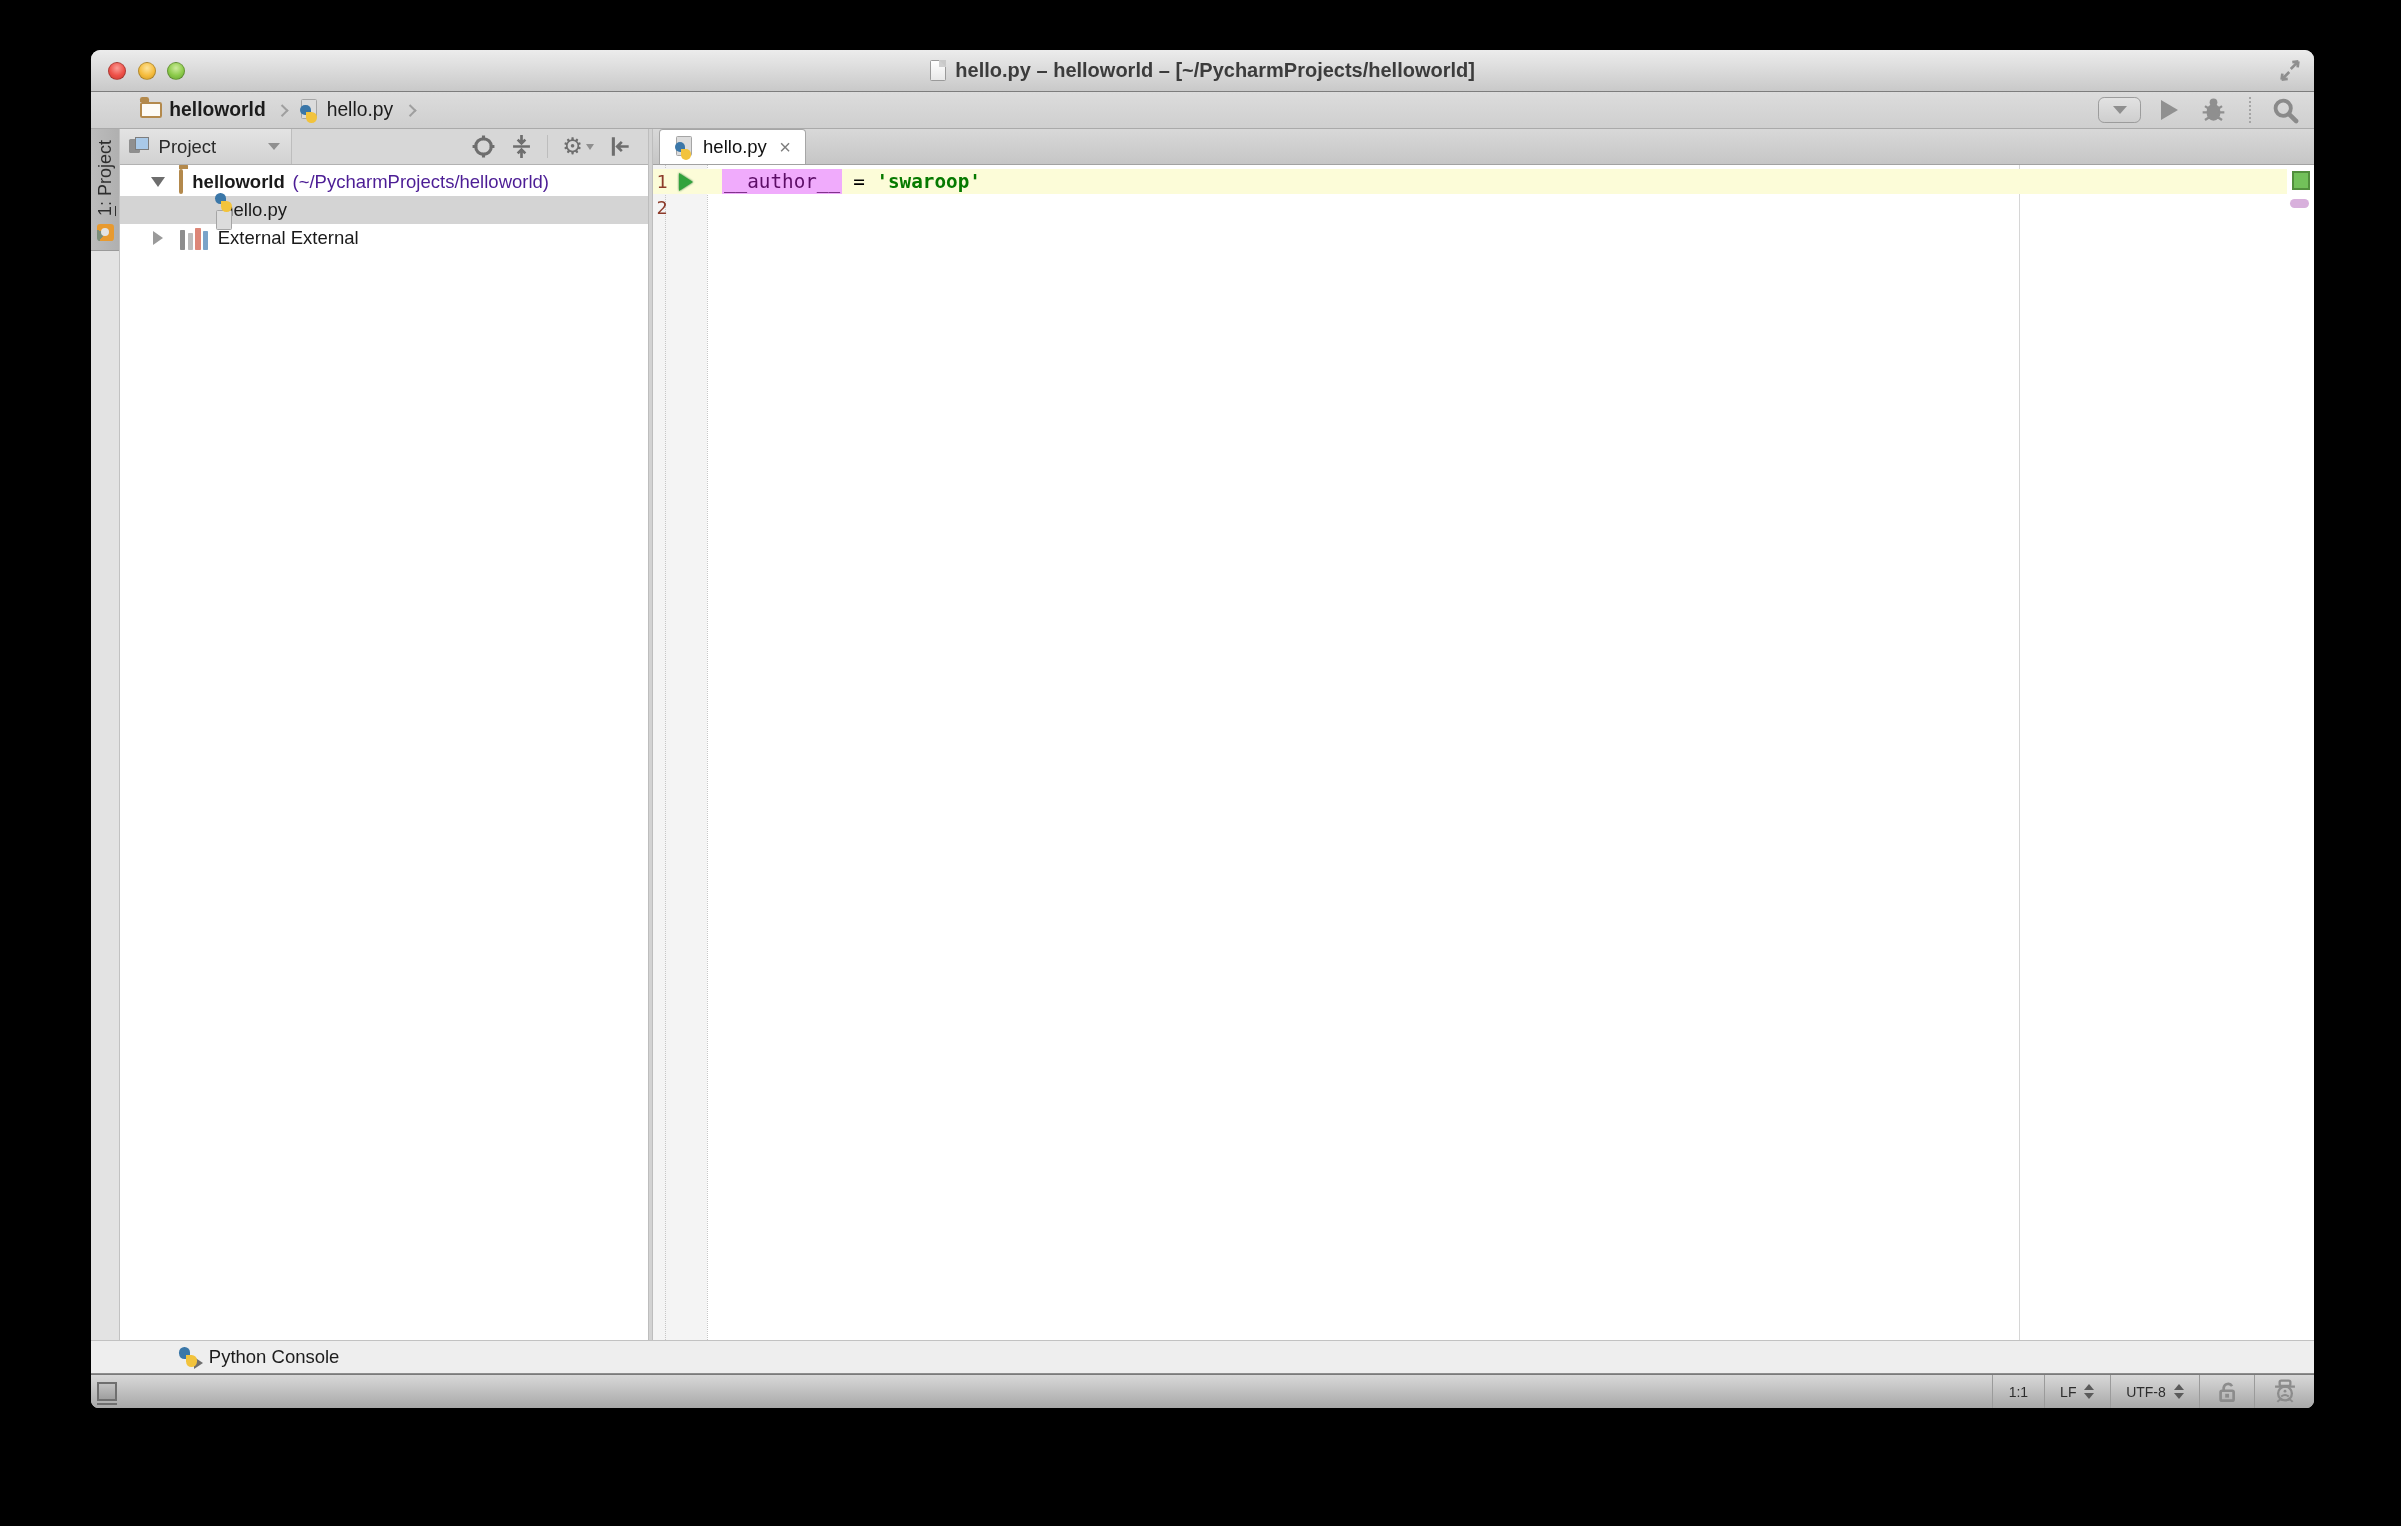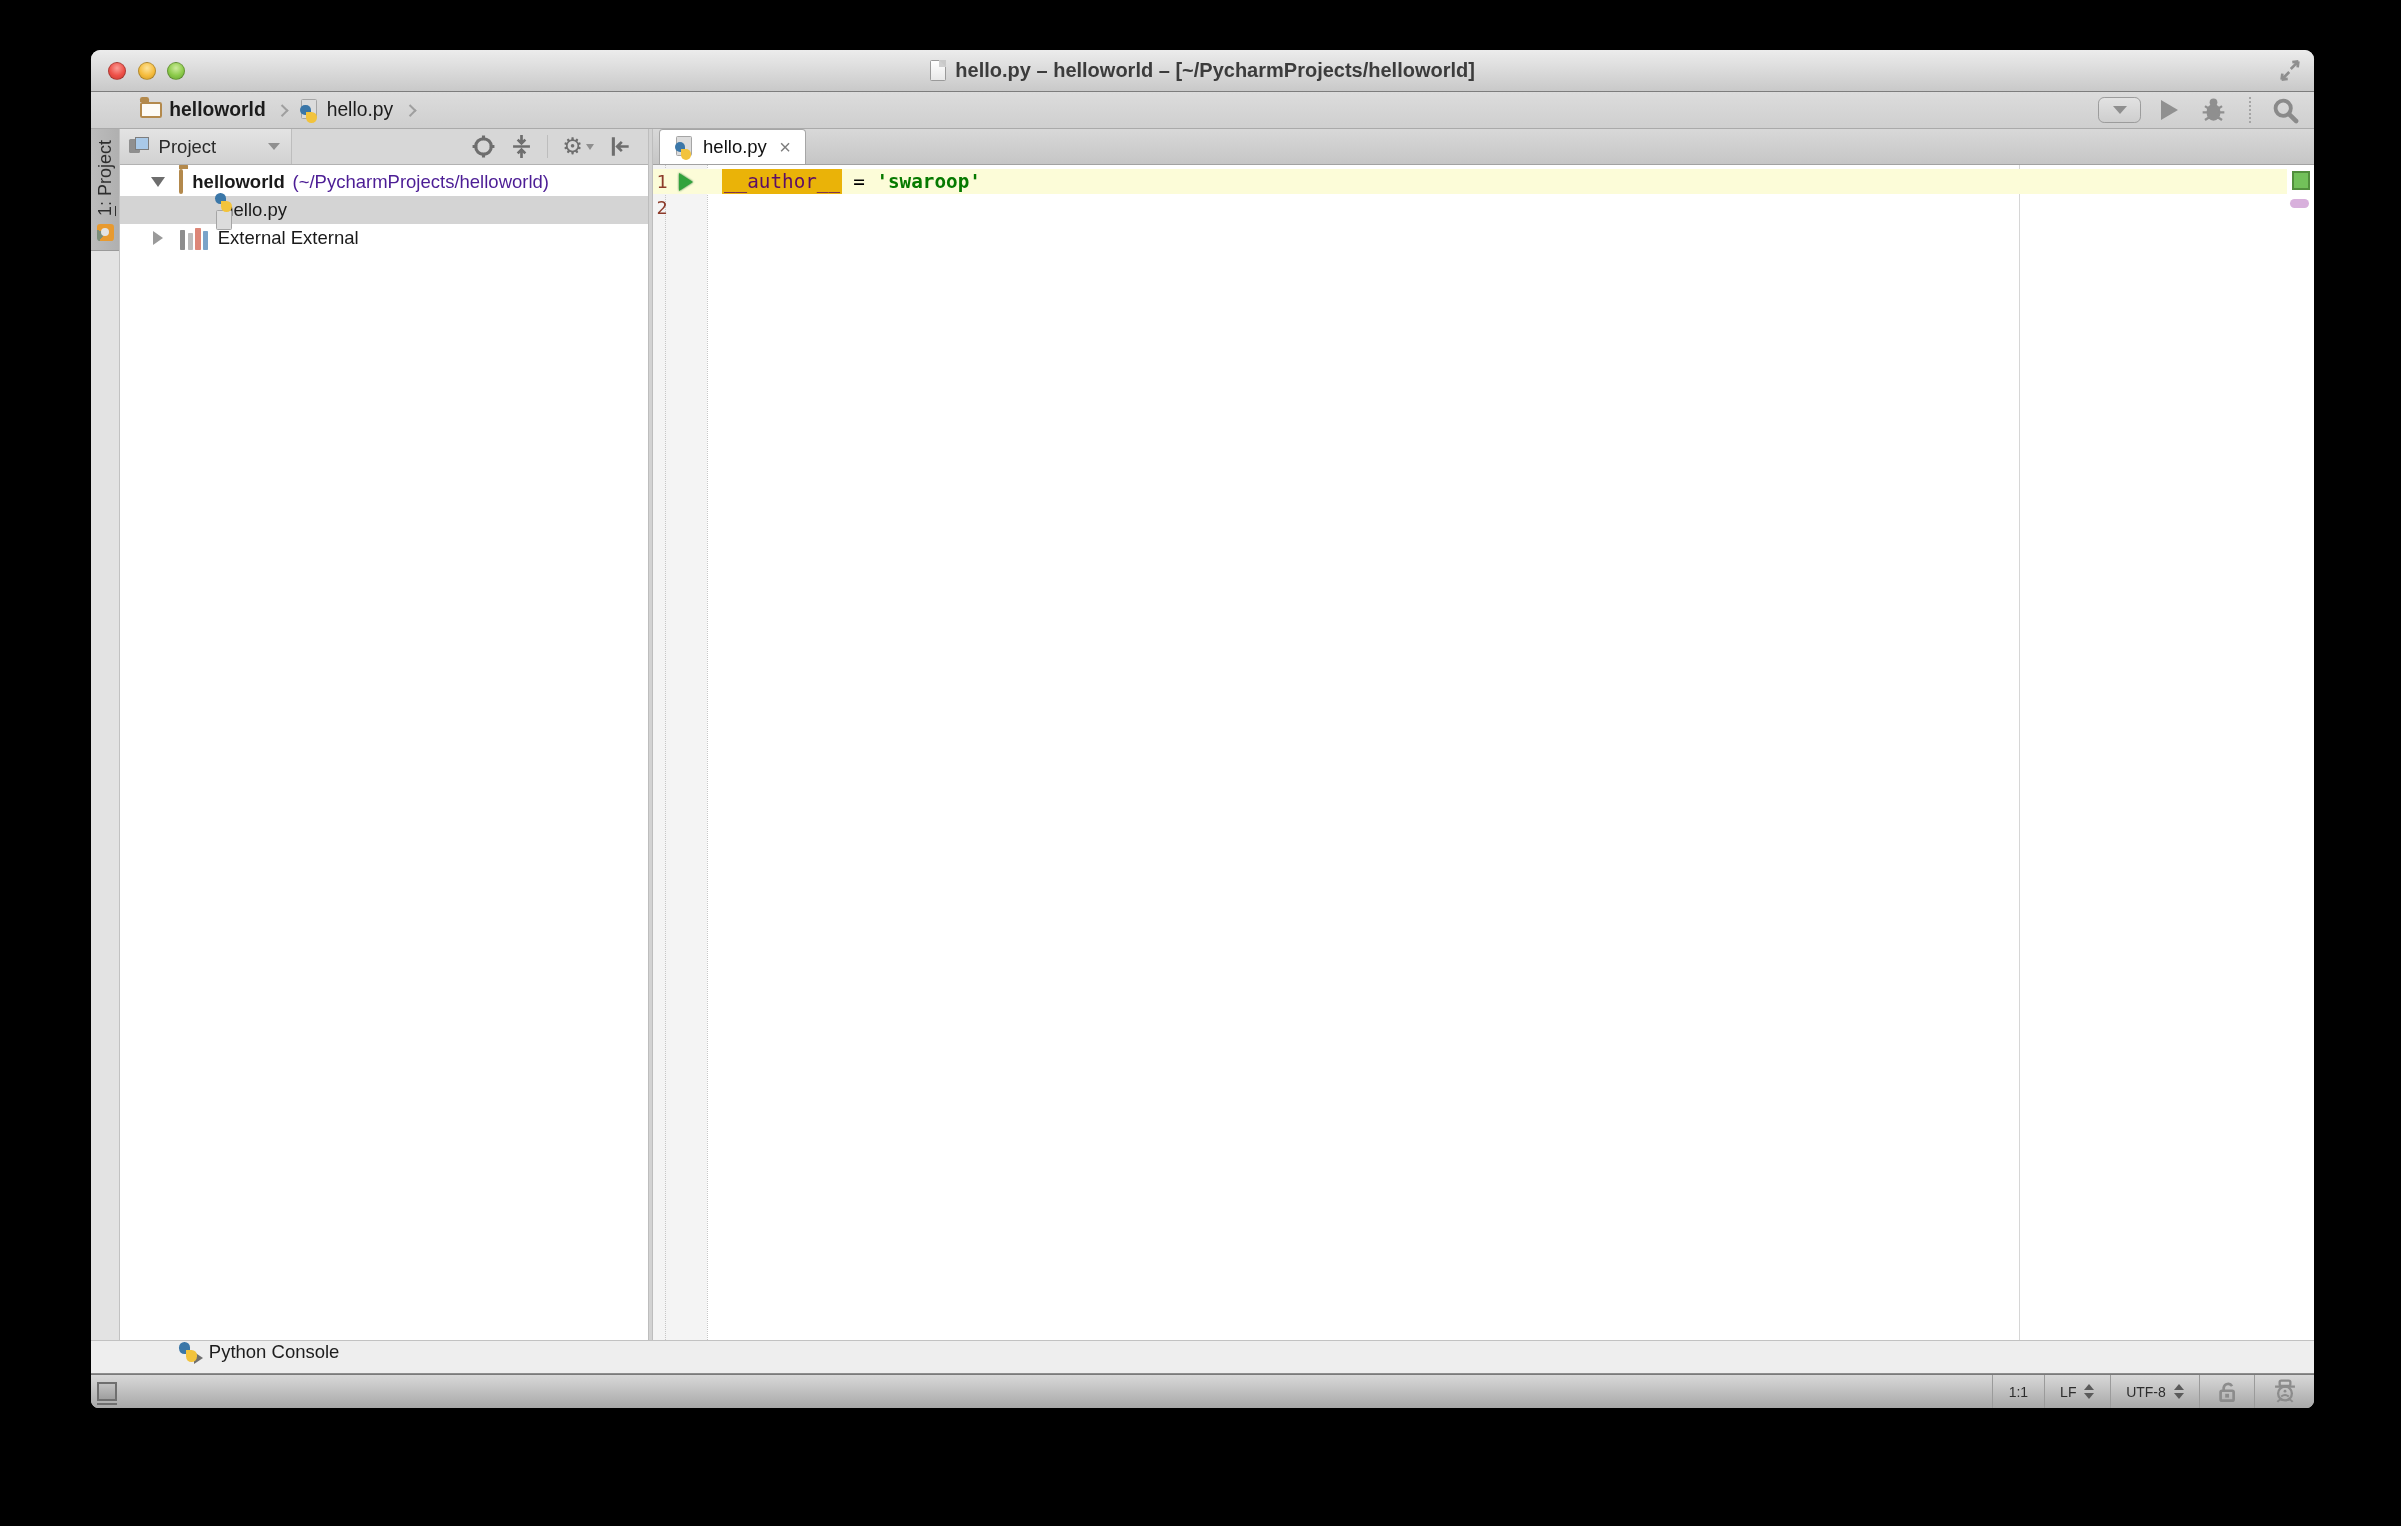--- a/index.html
+++ b/index.html
@@ -127,31 +127,31 @@
   .gutter-dots1 { position:absolute; left:12.4px; top:0; bottom:0; border-left:1.5px dotted #c6c6c6; }
   .gutter-dots2 { position:absolute; left:54px; top:0; bottom:0; border-left:1.5px dotted #c6c6c6; }
   .margin-guide { position:absolute; left:1366px; top:0; bottom:0; border-left:1.5px solid #d6d6d6; }
   .code-rows { position:absolute; left:0; top:3.9px; right:27px; font-family:"DejaVu Sans Mono", monospace; font-size:19.3px; }
   .code-row { height:25.5px; display:flex; align-items:center; position:relative; }
   .code-row.current { background:#fcfcd8; }
   .lnum { width:12.4px; padding-left:3.9px; color:#8c3b2a; font-size:18.5px; flex:0 0 auto; }
   .gut-icons { width:42px; flex:0 0 42px; display:flex; align-items:center; justify-content:center; }
   .run-marker { width:0; height:0; border-top:9.3px solid transparent; border-bottom:9.3px solid transparent; border-left:14.7px solid #31a23c; filter:drop-shadow(0 0 0.8px #1e7127); }
   .code-text { white-space:pre; padding-left:15.5px; }
-  .tok-dunder { background:#eab308; color:#5c0d66; padding:0.8px 1.5px; }
+  .tok-dunder { background:#f0abfc; color:#5c0d66; padding:0.8px 1.5px; }
   .tok-op { color:#000; }
   .tok-str { color:#067a00; font-weight:bold; }
   .err-stripe { position:absolute; right:0; top:0; bottom:0; width:27px; background:#fff; }
   .insp-ok { position:absolute; right:3.9px; top:6.2px; width:18.5px; height:18.5px; background:#72c15a; border:2.3px solid #518f3d; }
   .stripe-mark { position:absolute; right:5.4px; top:34px; width:18.5px; height:8.5px; border-radius:4.6px; background:#d8b0dc; }
 
   
   .consolebar {
     height:34px; flex:0 0 34px; background:#eeeeee; border-top:0.8px solid #c2c2c2; border-bottom:0.8px solid #8d8d8d;
-    display:flex; align-items:flex-start; padding-left:87px;
+    display:flex; align-items:center; padding-left:87px;
   }
   .console-btn { display:flex; align-items:center; gap:10.8px; font-size:18.5px; color:#1d1d1d; }
   .pycon-icon { position:relative; width:20px; height:20px; }
   .pycon-icon::before { content:""; position:absolute; left:0.8px; top:0; width:11.6px; height:11.6px; background:#3b77a8; border-radius:5.4px 5.4px 0 5.4px; }
   .pycon-icon::after { content:""; position:absolute; right:0.8px; bottom:0; width:11.6px; height:11.6px; background:#f2c33c; border-radius:0 5.4px 5.4px 5.4px; }
   .pycon-arrow { position:absolute; right:-5.4px; bottom:-1.5px; width:0; height:0; border-top:6.2px solid transparent; border-bottom:6.2px solid transparent; border-left:9.3px solid #6f6f6f; }
 
   
   .statusbar {
     height:34px; flex:0 0 34px; background:linear-gradient(#d8d8d8,#a8a8a8); border-top:0.8px solid #7a7a7a;

